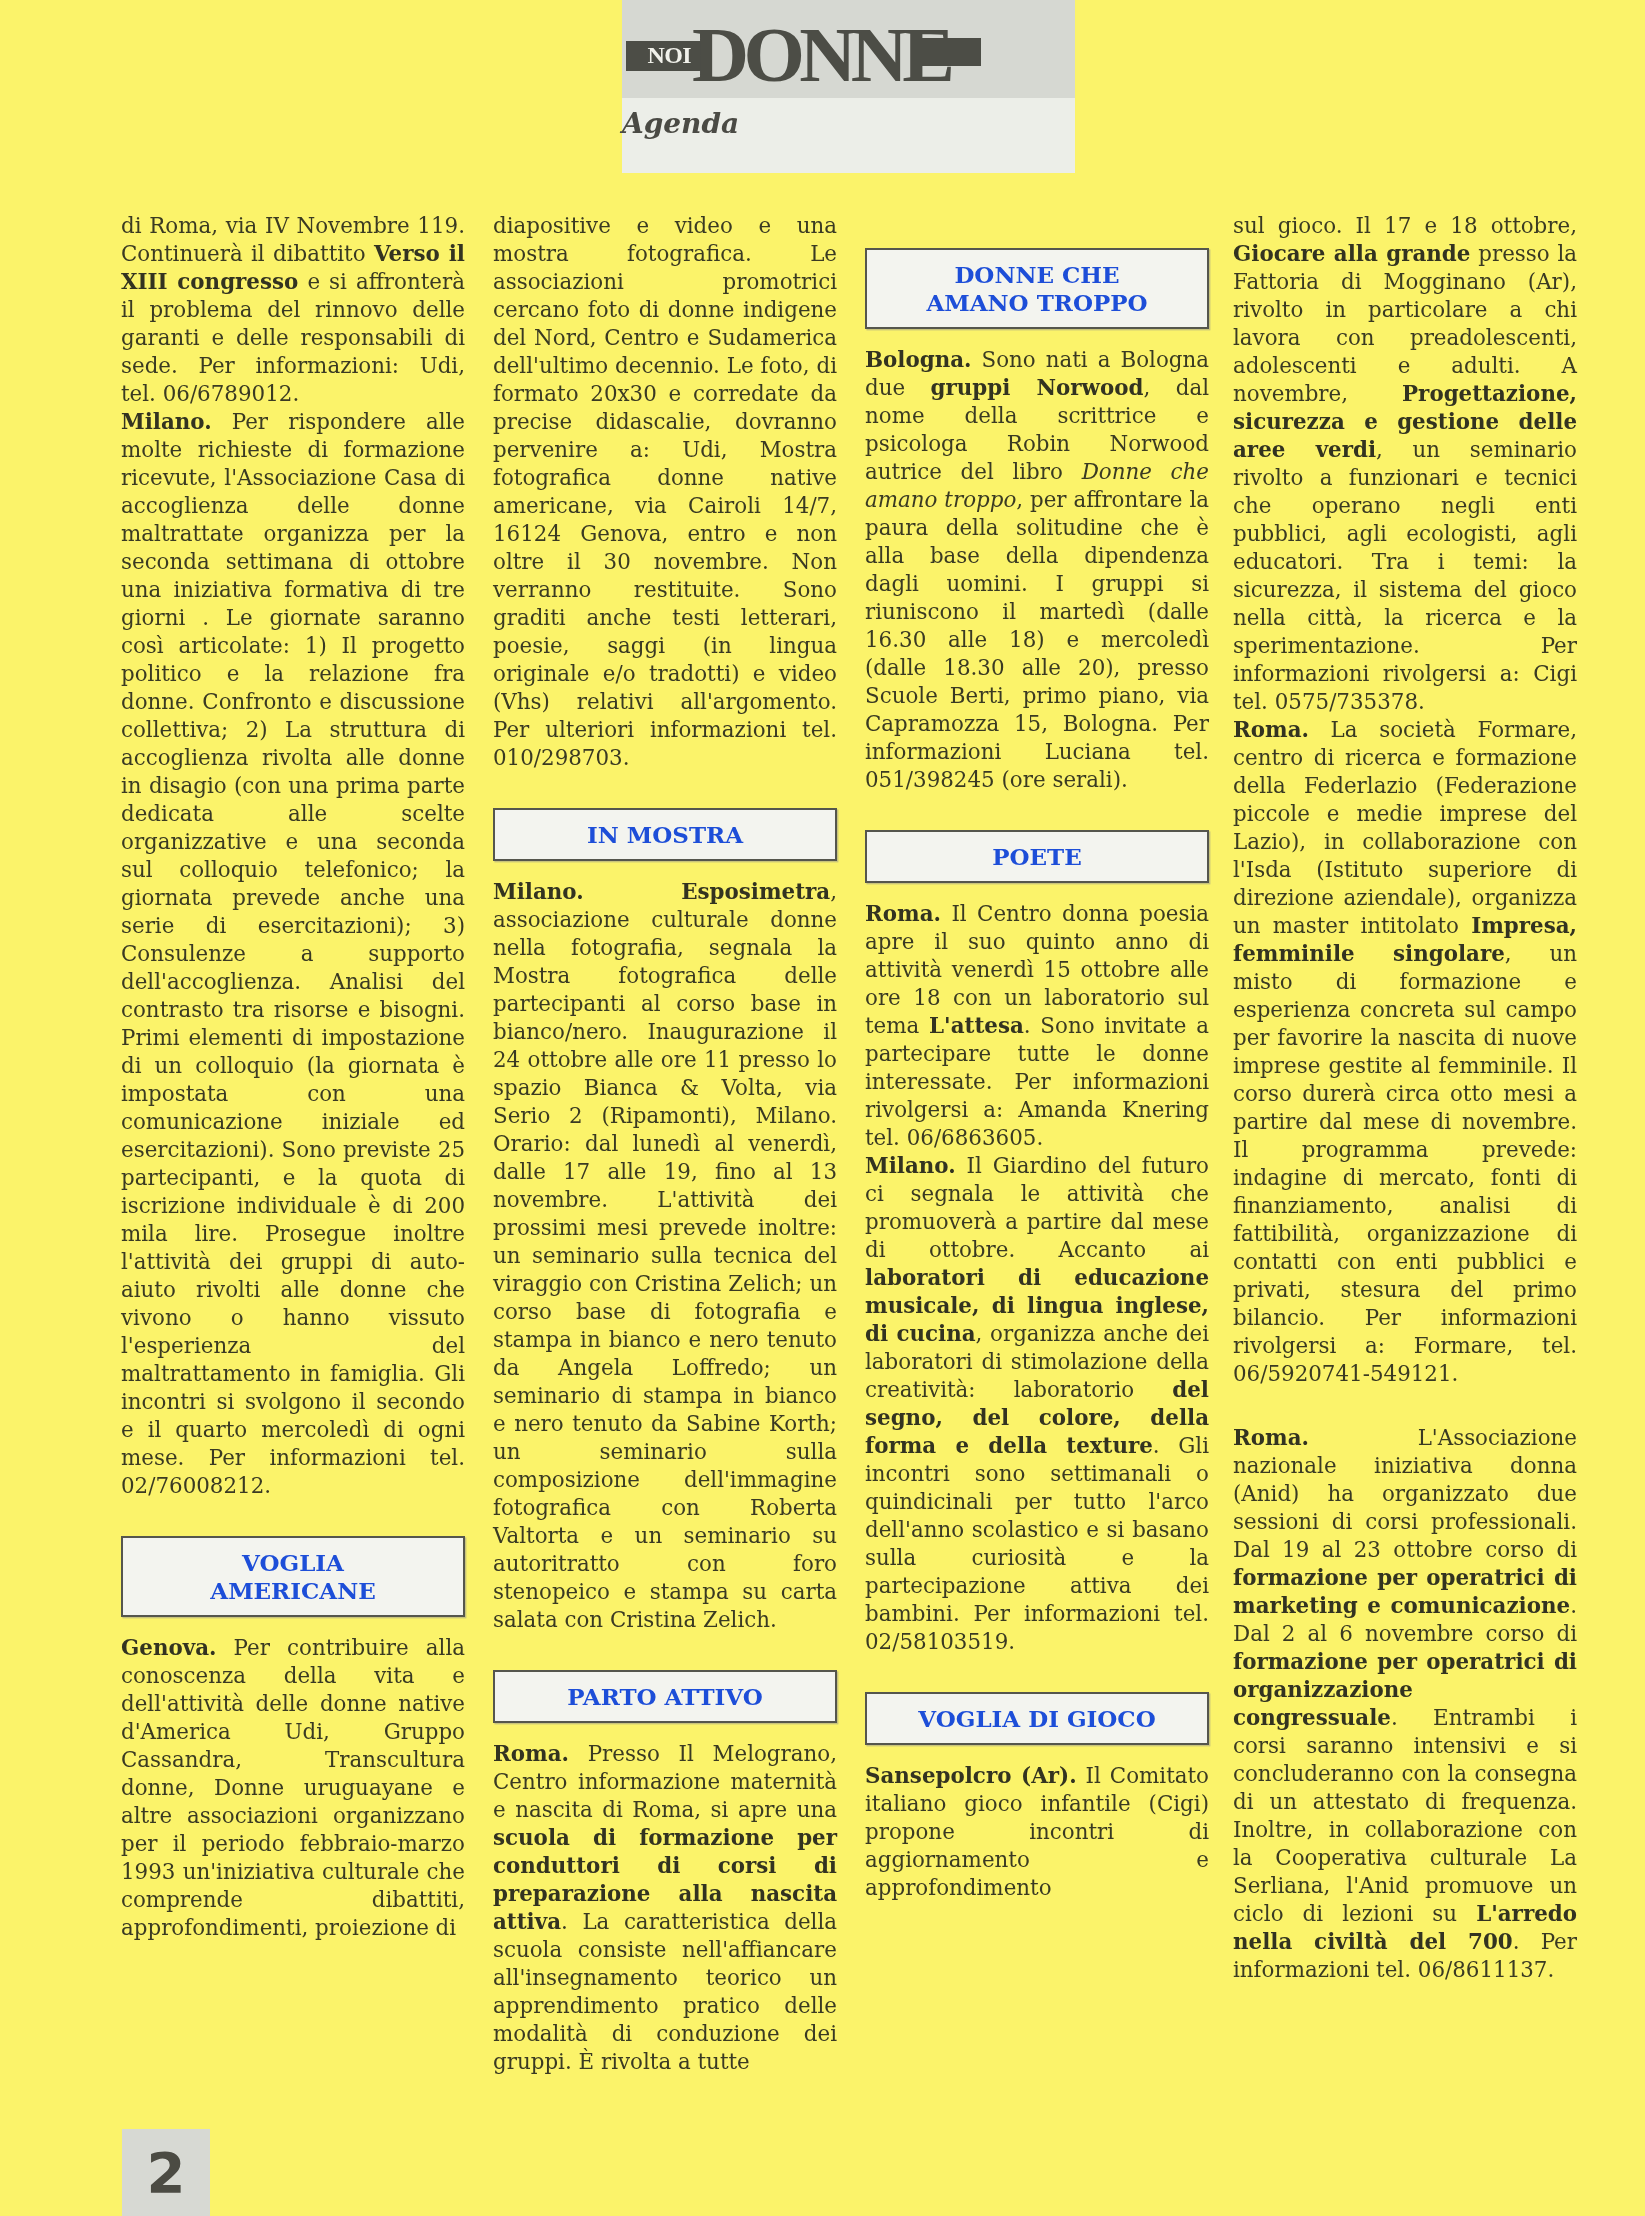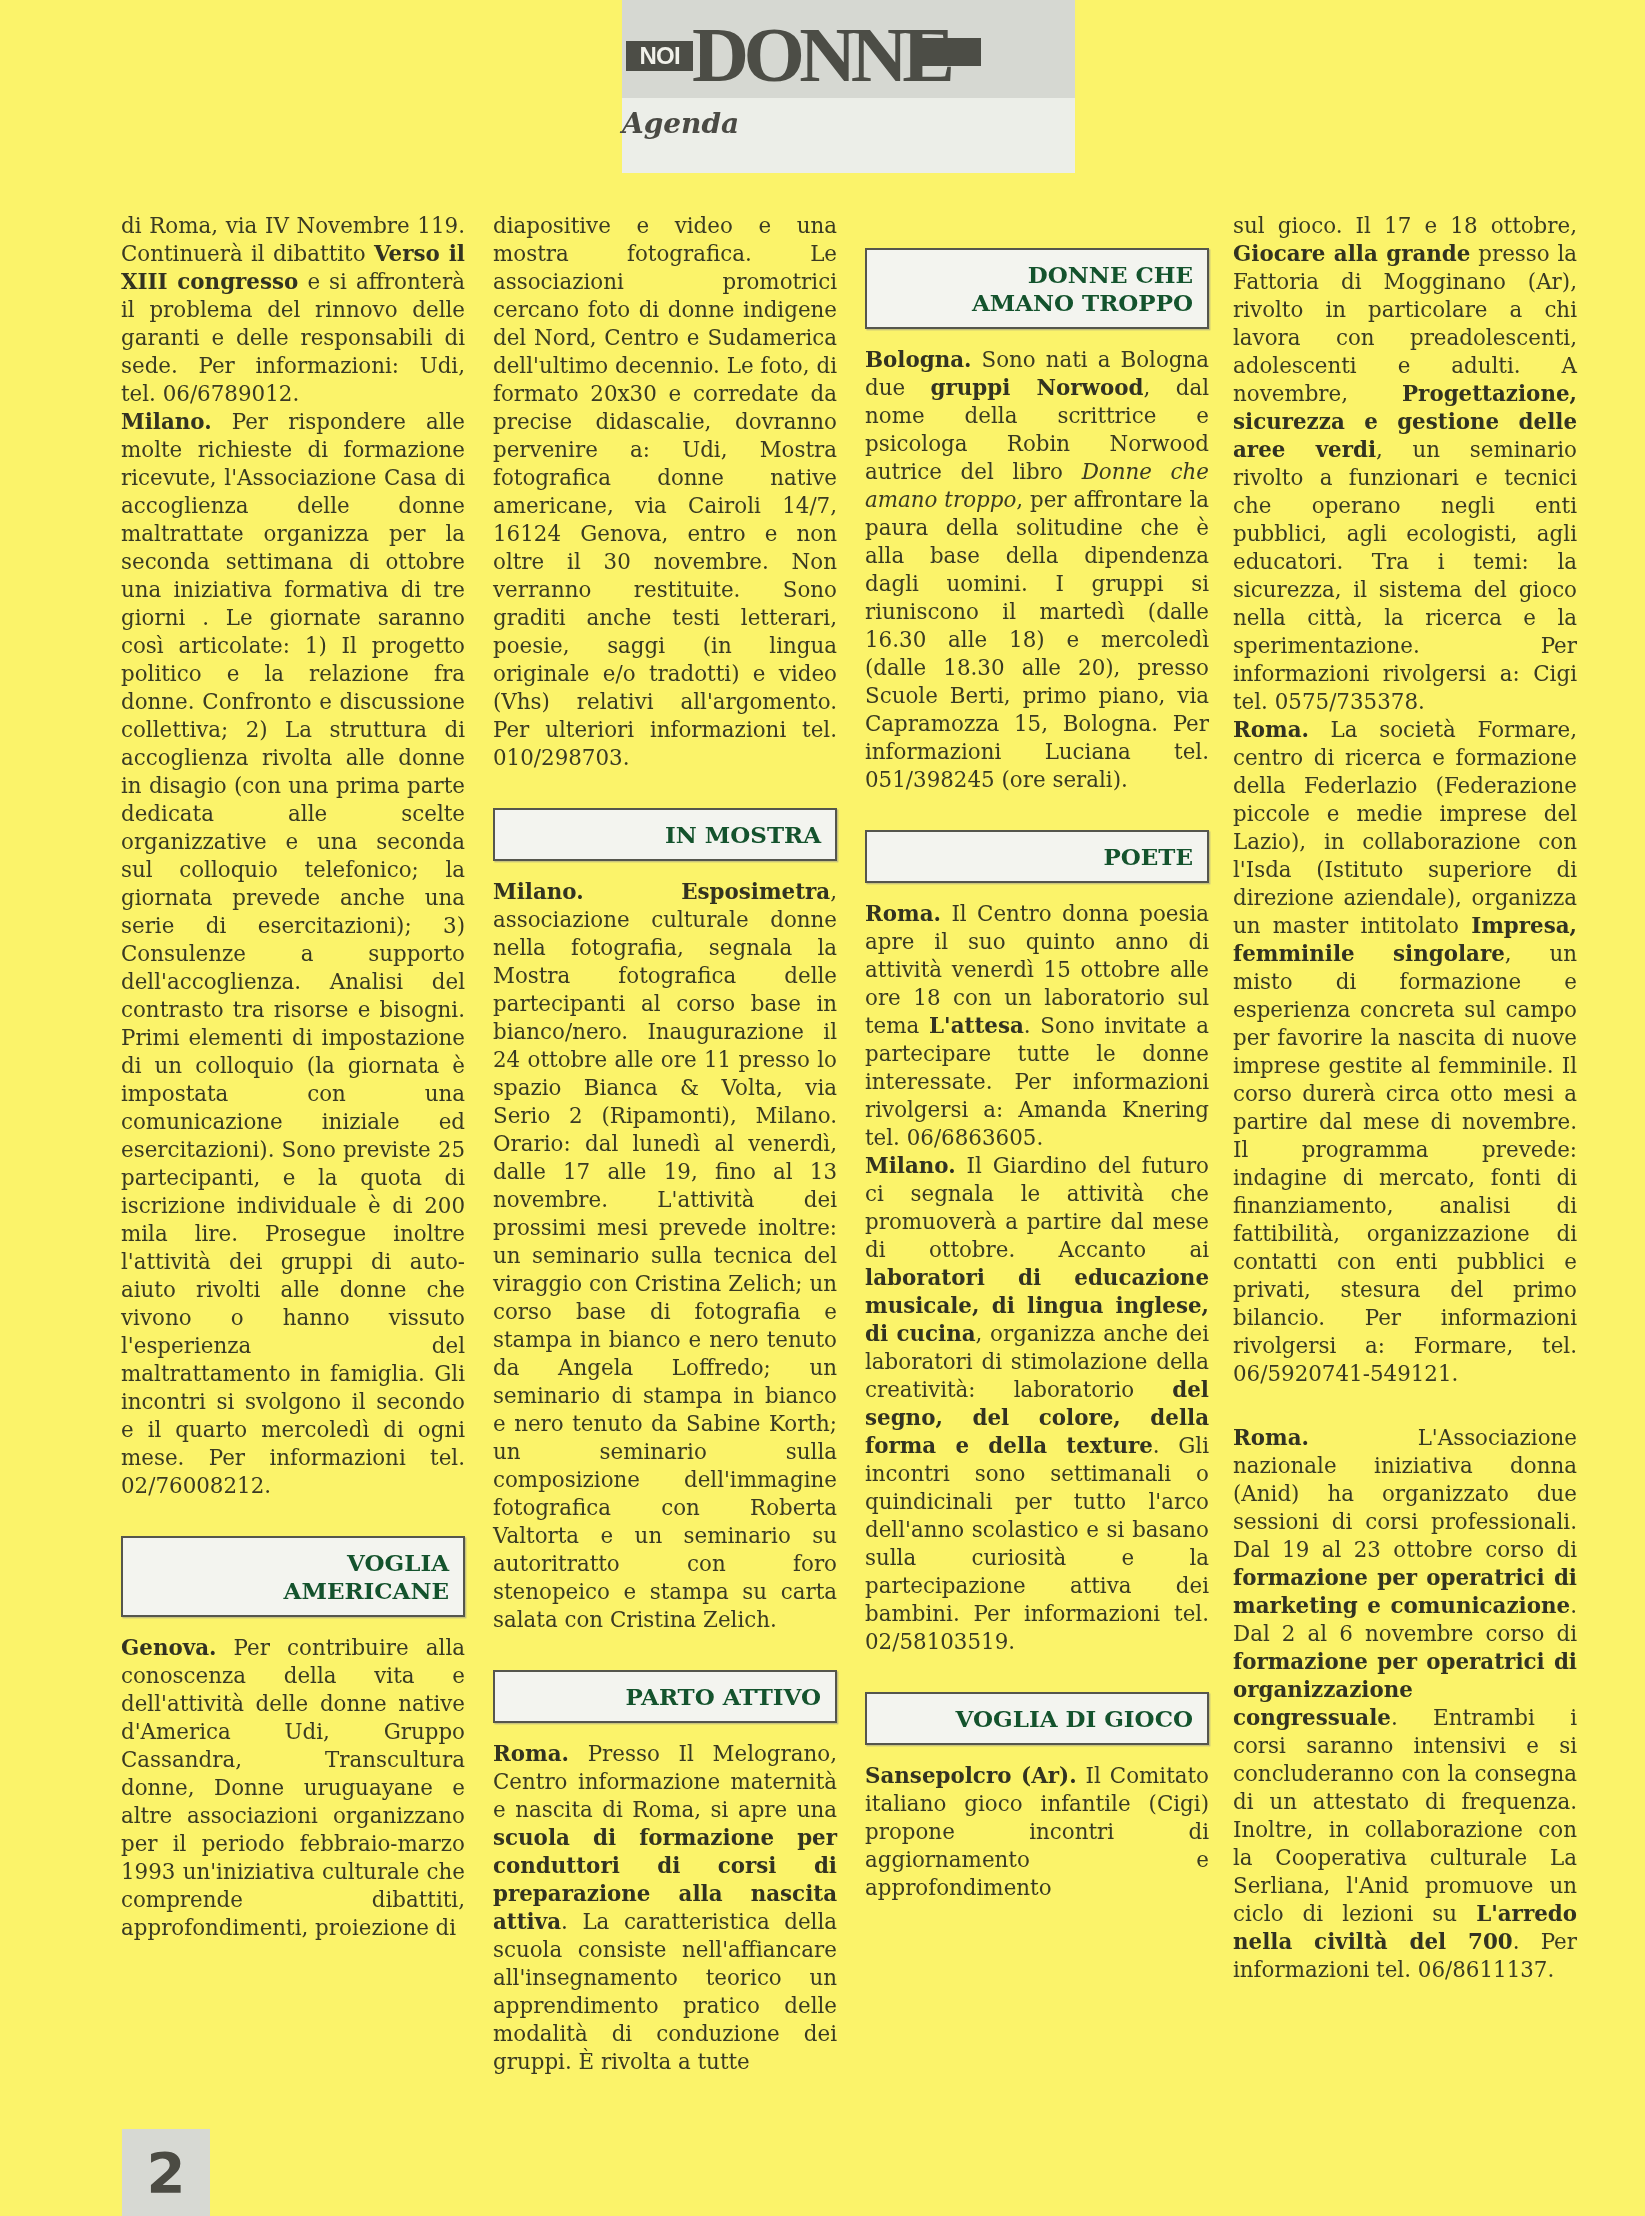--- a/index.html
+++ b/index.html
@@ -11,23 +11,23 @@
   }
   .masthead {
     position:absolute; left:622px; top:0; width:453px; height:173px;
     background:#eceee8;
   }
   .mast-top {
     position:absolute; left:0; top:0; width:100%; height:98px;
     background:#d6d8d2;
   }
   .mast-bar-left {
-    position:absolute; left:4.2px; top:41px; width:67px; height:29.5px;
+    position:absolute; left:4.2px; top:41px; width:86px; height:29.5px;
     background:#4c4d46; color:#f1f1ea;
-    font-family:Liberation Sans, sans-serif; font-weight:bold;
+    font-family:Liberation Serif, serif; font-weight:bold;
     font-size:24px; line-height:29.5px; text-align:center; letter-spacing:-0.7px;
   }
   .mast-bar-right {
     position:absolute; left:296px; top:38px; width:63px; height:28px;
     background:#4c4d46;
   }
   .mast-title {
     position:absolute; left:70px; top:15.4px; width:226px; height:77px;
     font-family:"Liberation Serif", serif; font-weight:bold;
     font-size:79px; line-height:79px; color:#4c4d46; letter-spacing:-5.6px;
@@ -46,22 +46,22 @@
   .col p { margin:0 0 0 0; }
   .col p + .box, .col p + p.gap { }
   .col1 { left:121px; }
   .col2 { left:493px; }
   .col3 { left:865px; }
   .col4 { left:1233px; }
   .box {
     border:2.1px solid #55564d; background:#f3f4ef;
     margin:36px 0 17px 0; padding:11.2px 14px 9.8px 14px;
     font-family:"DejaVu Serif", serif; font-weight:bold;
-    font-size:23px; line-height:28px; color:#14532d;
-    text-align:right; box-shadow:1.4px 1.4px 0 #c9c47a;
+    font-size:23px; line-height:28px; color:#1d4ed8;
+    text-align:center; box-shadow:1.4px 1.4px 0 #c9c47a;
   }
   .para-gap { margin-top:36px !important; }
   b { font-weight:bold; color:#333320; }
   i { font-style:italic; }
   .pagenum {
     position:absolute; left:122px; top:2129px; width:88px; height:88px;
     background:#d7d9d3; color:#4b4b43;
     font-family:"DejaVu Sans", sans-serif; font-weight:bold;
     font-size:56px; line-height:88px; text-align:center;
   }

